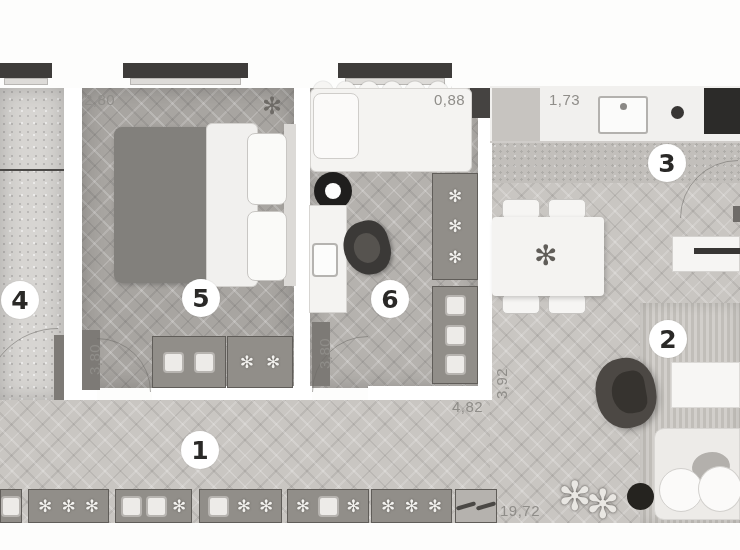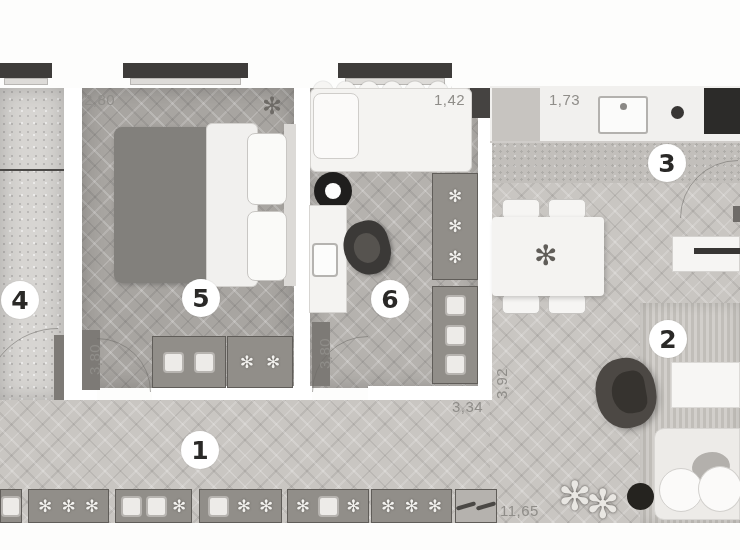--- a/index.html
+++ b/index.html
@@ -210,21 +210,21 @@
       <span class="num">4</span>
     </div>
   <div class="abs circle" style="left:182px;top:279px;">
       <span class="num">5</span>
     </div>
   <div class="abs circle" style="left:371px;top:280px;">
       <span class="num">6</span>
     </div>
 
   <div class="abs dim" style="left:84px;top:91px;">2,80</div>
-  <div class="abs dim" style="left:434px;top:91px;">1,42</div>
+  <div class="abs dim" style="left:434px;top:91px;">0,88</div>
   <div class="abs dim" style="left:549px;top:91px;">1,73</div>
   <div class="abs dim vdim" style="left:72px;top:351px;width:44px;">3,80</div>
   <div class="abs dim vdim" style="left:302px;top:345px;width:44px;">3,80</div>
   <div class="abs dim vdim" style="left:479px;top:375px;width:44px;">3,92</div>
-  <div class="abs dim" style="left:452px;top:398px;">3,34</div>
-  <div class="abs dim" style="left:500px;top:502px;">11,65</div>
+  <div class="abs dim" style="left:452px;top:398px;">4,82</div>
+  <div class="abs dim" style="left:500px;top:502px;">19,72</div>
 
 </div>
 
 </body></html>

